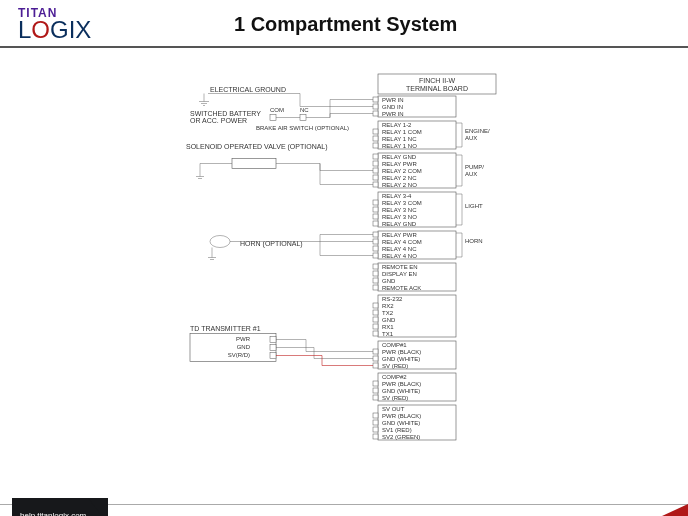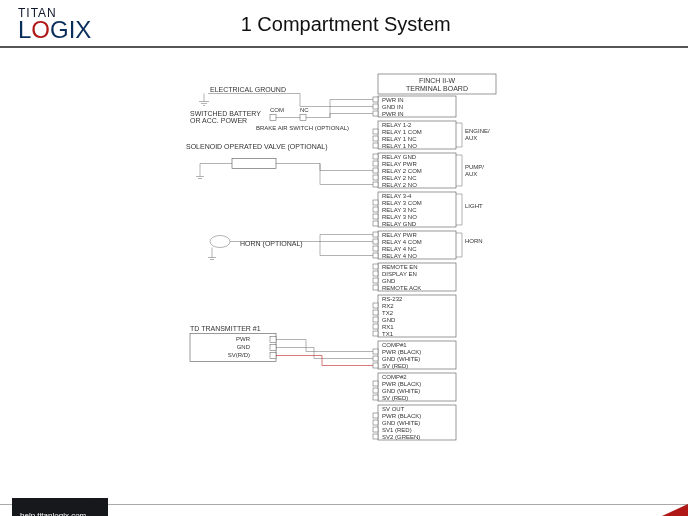--- a/index.html
+++ b/index.html
@@ -1,24 +1,24 @@
 <!DOCTYPE html>
 <html><head>
 <meta charset="utf-8">
 <style>
   html,body{margin:0;padding:0;font-family:Arial,Helvetica,sans-serif;background:#fff;color:#111}
   .page{width:688px;height:516px;position:relative;overflow:hidden}
   
   .hdr{display:flex;align-items:center;padding:8px 18px 6px;border-bottom:2px solid #555}
   .logo{line-height:0.9}
-  .logo-titan{font-size:12px;font-weight:400;letter-spacing:1px;color:#0f172a}
+  .logo-titan{font-size:12px;font-weight:700;letter-spacing:1px;color:#4c1d95}
   .logo-logix{font-size:24px;font-weight:400;color:#0a2e5c}
   .logo-logix .accent{color:#b01818}
   .titlewrap{flex:1;text-align:center;margin-left:-70px}
-  .title{font-size:20px;font-weight:400}
+  .title{font-size:20px;font-weight:700}
   .subtitle{font-size:13px;margin-top:-1px}
   
   .canvas{position:absolute;left:0;top:50px;width:688px;height:430px}
   .canvas svg{width:688px;height:430px}
   .svglbl{font-family:Arial,sans-serif;font-size:6px;fill:#333}
   .svglbl.big{font-size:7px}
   .term-grp-title{font-size:6px;fill:#333}
   .boxstroke{stroke:#555;stroke-width:0.6;fill:none}
   .thinline{stroke:#666;stroke-width:0.5;fill:none}
   .redline{stroke:#c02020;stroke-width:0.6;fill:none}

